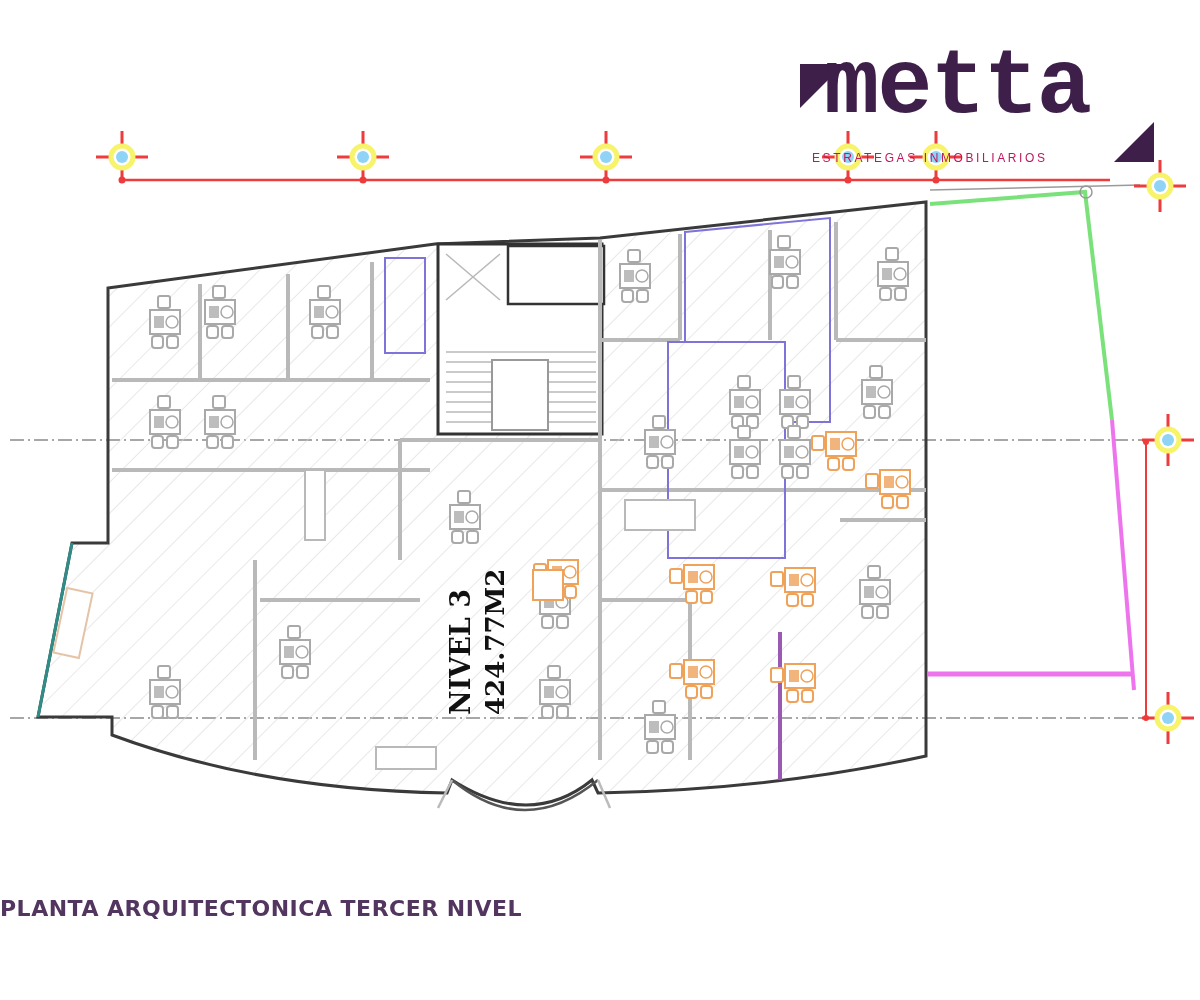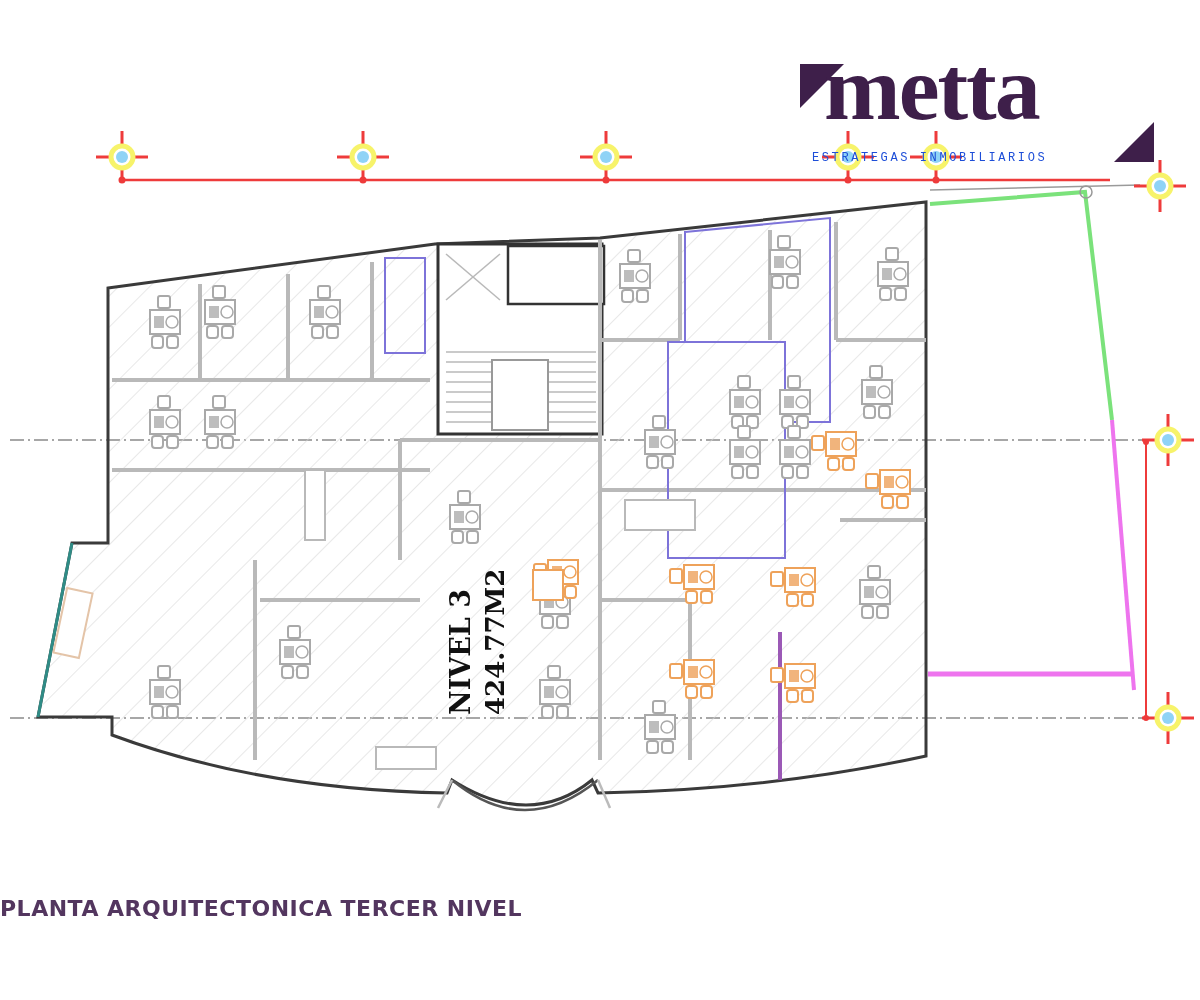--- a/index.html
+++ b/index.html
@@ -1,20 +1,20 @@
 <!DOCTYPE html>
 <html><head>
 <meta charset="utf-8">
 <style>
   html, body { margin: 0; padding: 0; background: #ffffff; }
   body { width: 1200px; height: 1000px; position: relative; overflow: hidden; font-family: "DejaVu Sans", sans-serif; }
   #plan { position: absolute; left: 0; top: 0; width: 1200px; height: 1000px; }
   .logo { position: absolute; left: 798px; top: 62px; width: 360px; height: 104px; }
-  .logo-word { position: absolute; left: 26px; top: -20px; font-family: Liberation Serif, serif; font-weight: bold; font-size: 92px; letter-spacing: -2px; color: #3e1f4a; line-height: 1; }
-  .logo-tag { position: absolute; left: 14px; top: 89px; font-family: Liberation Mono, monospace; font-size: 12px; letter-spacing: 2.6px; color: #1d4ed8; white-space: nowrap; }
+  .logo-word { position: absolute; left: 26px; top: -20px; font-family: Liberation Mono, monospace; font-weight: bold; font-size: 92px; letter-spacing: -2px; color: #3e1f4a; line-height: 1; }
+  .logo-tag { position: absolute; left: 14px; top: 89px; font-family: Liberation Sans, sans-serif; font-size: 12px; letter-spacing: 2.6px; color: #be185d; white-space: nowrap; }
   .area-label { position: absolute; left: 438px; top: 557px; width: 80px; height: 164px; }
   .area-label .rot { position: absolute; left: -42px; top: 42px; width: 164px; transform: rotate(-90deg); transform-origin: center; font-family: "DejaVu Serif", serif; font-weight: bold; color: #111; line-height: 34px; text-align: left; }
   .area-label .l1 { font-size: 27px; display: block; }
   .area-label .l2 { font-size: 26px; display: block; }
   .caption { position: absolute; left: 0; width: 1200px; top: 896px; text-align: left; font-family: "DejaVu Sans", sans-serif; font-weight: bold; font-size: 22px; color: #53365f; letter-spacing: 0.5px; }
 </style>
 </head>
 <body>
 
 <svg id="plan" viewBox="0 0 1200 1000" xmlns="http://www.w3.org/2000/svg">

